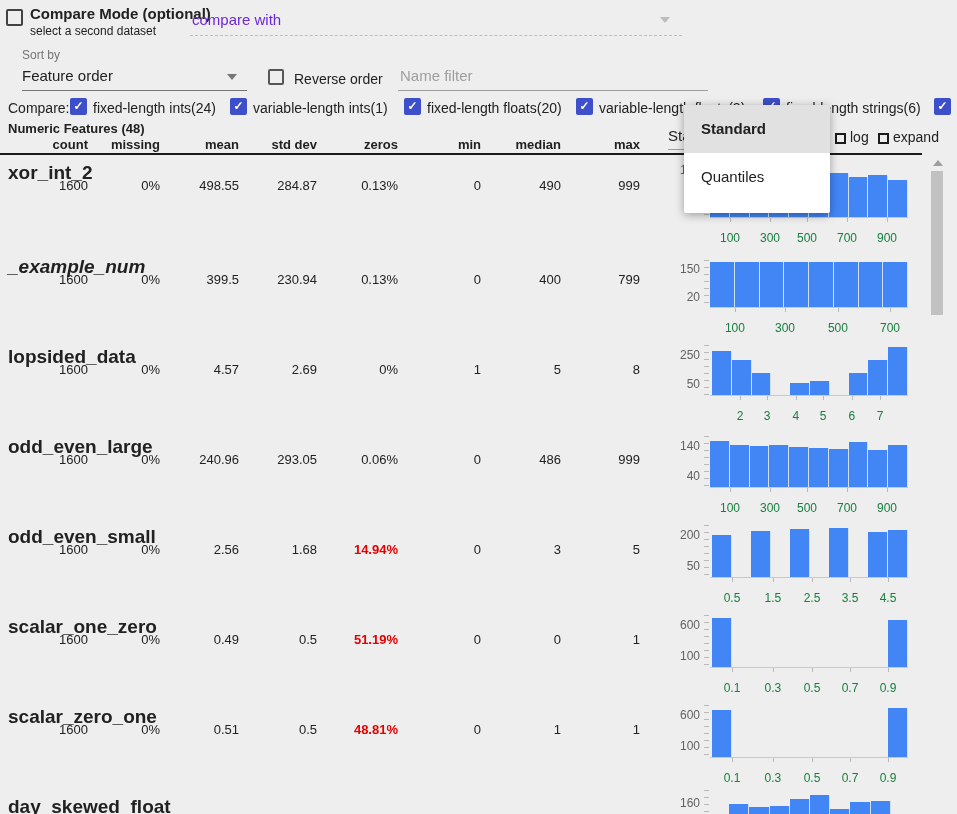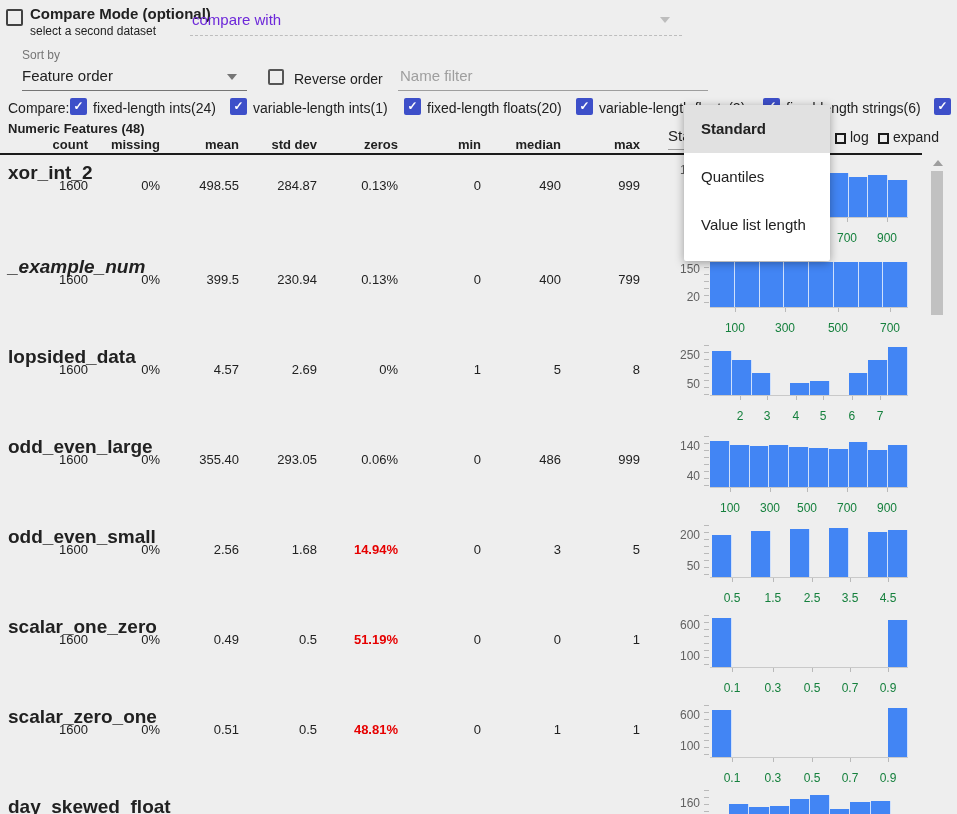--- a/index.html
+++ b/index.html
@@ -241,21 +241,21 @@
       <div class="xl" style="left: 163.058px; top: 64px;">5</div>
       <div class="xt" style="left: 191.966px; top: 51px;"></div>
       <div class="xl" style="left: 191.966px; top: 64px;">6</div>
       <div class="xt" style="left: 220.082px; top: 51px;"></div>
       <div class="xl" style="left: 220.082px; top: 64px;">7</div>
     </div>
     <div class="feat-name" style="top: 436px;">odd_even_large</div>
     <div class="abs stats-grid" style="left: 0px; top: 452px;">
       <div>1600</div>
       <div>0%</div>
-      <div>355.40</div>
+      <div>240.96</div>
       <div>293.05</div>
       <div>0.06%</div>
       <div>0</div>
       <div>486</div>
       <div>999</div>
     </div>
     <div class="chart" style="top: 436px; height: 91px;">
       <div class="ylab" style="top: 3.22px;">140</div>
       <div class="ylab" style="top: 32.8px;">40</div>
       <div class="yticks" style="height: 51px;"></div>
@@ -400,19 +400,18 @@
         <div class="bar" style="flex-grow: 1; height: 81%;"></div>
         <div class="bar" style="flex-grow: 1; height: 82%;"></div>
         <div style="flex-grow: 0.9;"></div>
       </div>
     </div>
   </div>
 
 <div class="abs" id="menu">
     <div class="menu-item selected">Standard</div>
     <div class="menu-item">Quantiles</div>
-    <div class="menu-item">Value list length</div>
   </div>
 
 <div class="abs" id="scrollbar">
   <div id="scroll-up"></div>
   <div id="scroll-thumb"></div>
 </div>
 
 </body></html>

